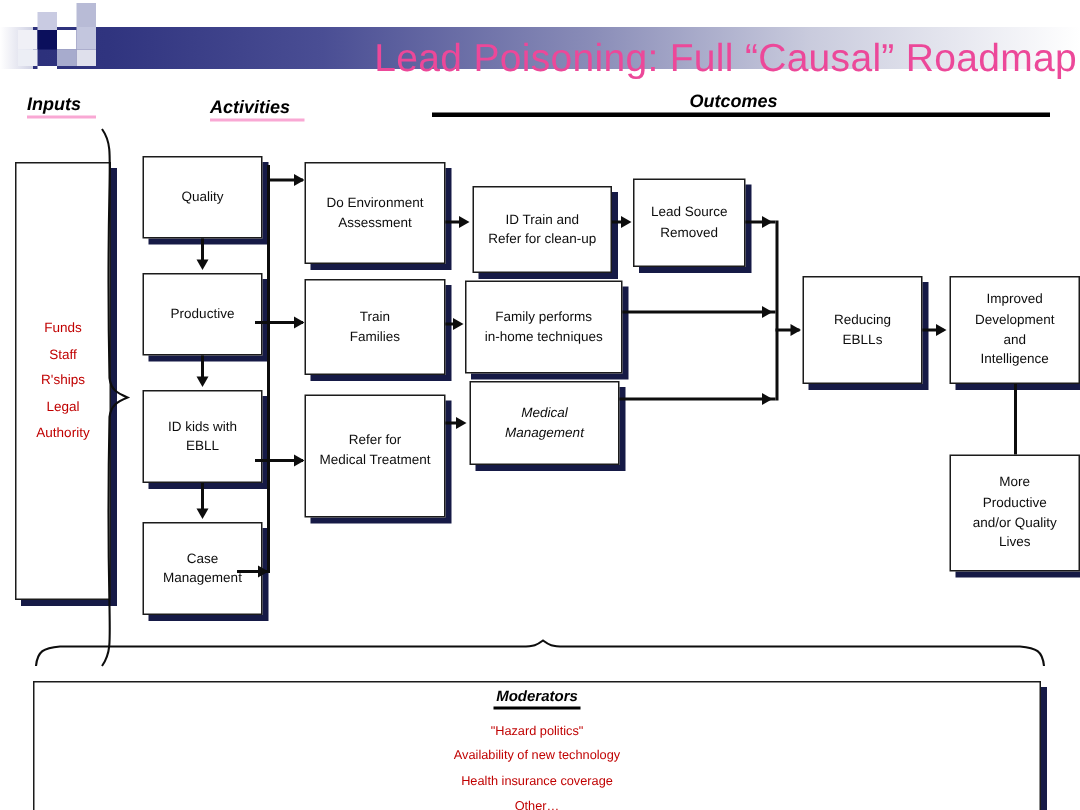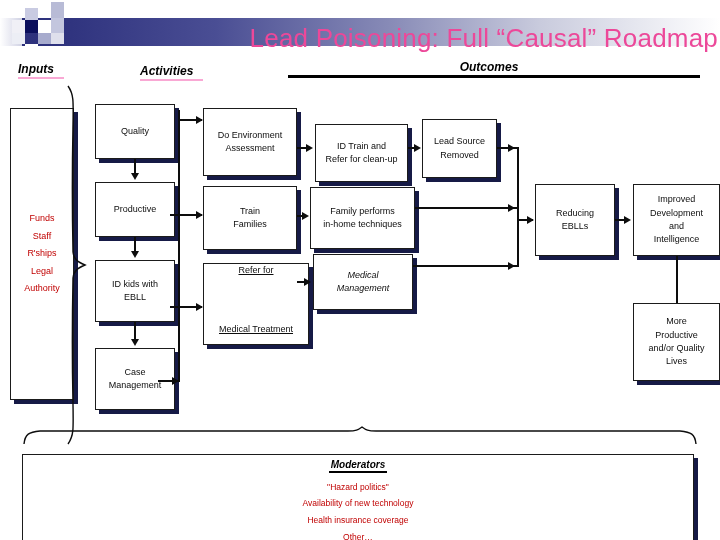--- a/index.html
+++ b/index.html
@@ -179,21 +179,21 @@
   <div class="box" style="left:203px;top:186px;width:94px;height:64px;">
     <span class="ln">Train</span>
     <span class="ln">Families</span>
   </div>
 
   <div class="box" style="left:203px;top:108px;width:94px;height:68px;">
     <span class="ln">Do Environment</span>
     <span class="ln">Assessment</span>
   </div>
 
-  <div class="box" style="left:203px;top:263px;width:106px;height:82px;justify-content:space-between;padding-bottom:8px;text-decoration:underline;">
+  <div class="box" style="left:203px;top:263px;width:94px;height:82px;justify-content:center;padding-bottom:8px;">
     <span class="ln">Refer for</span>
     <span class="ln">Medical Treatment</span>
   </div>
 
   <div class="box" style="left:315px;top:124px;width:93px;height:58px;">
     <span class="ln">ID Train and</span>
     <span class="ln">Refer for clean-up</span>
   </div>
 
   <div class="box" style="left:310px;top:187px;width:105px;height:62px;">

